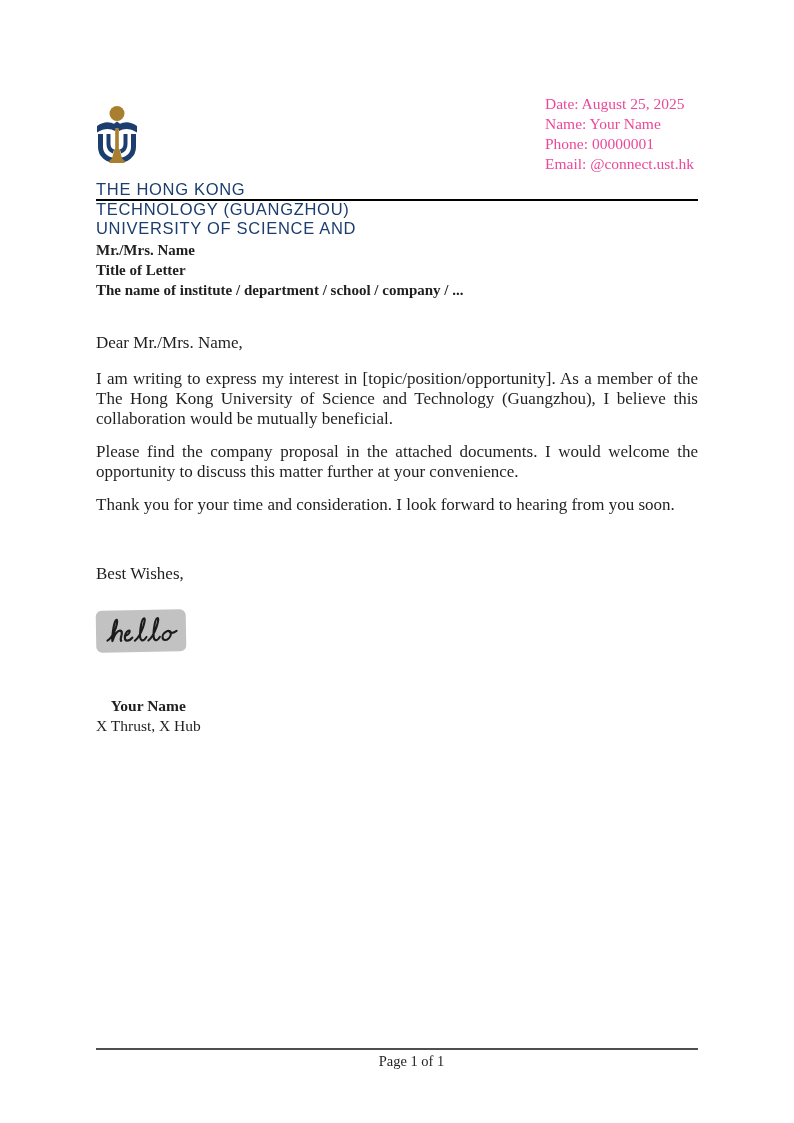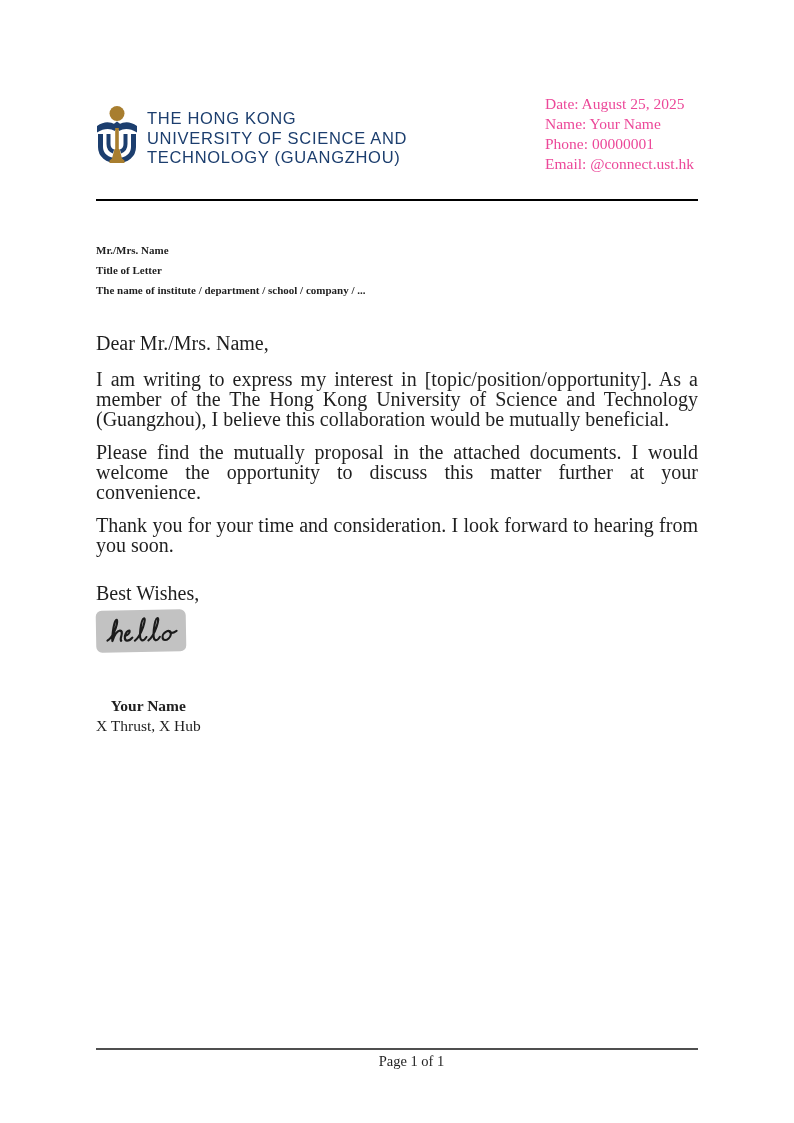--- a/index.html
+++ b/index.html
@@ -15,20 +15,21 @@
   }
 
   
   .header-logo {
     position: absolute;
     left: 96px;
     top: 104px;
     display: flex;
     gap: 9px;
     align-items: flex-start;
+    flex-direction: column;
   }
   .logo-mark { width: 42px; height: 62px; flex: 0 0 auto; }
   .logo-text {
     margin-top: 5px;
     font-family: "Liberation Sans", sans-serif;
     font-size: 16.5px;
     line-height: 19.5px;
     letter-spacing: 0.7px;
     color: #1c3e6e;
     white-space: nowrap;
@@ -48,38 +49,38 @@
     top: 199px;
     height: 2px;
     background: #000000;
   }
 
   
   .recipient {
     position: absolute;
     left: 96px;
     top: 240px;
-    font-size: 11px;
+    font-size: 15px;
     line-height: 20px;
     font-weight: bold;
   }
 
   
   .letter-body {
     position: absolute;
     left: 96px;
     top: 333px;
     width: 602px;
-    font-size: 20px;
+    font-size: 17px;
     line-height: 20px;
   }
   .letter-body .salutation { margin-bottom: 16px; }
   .letter-body p { text-align: justify; margin-top: 13px; }
   .letter-body p:first-of-type { margin-top: 0; font-family: Liberation Serif, serif; }
-  .letter-body .closing { margin-top: 28px; }
+  .letter-body .closing { margin-top: 49px; }
 
   
   .signature-stamp {
     position: absolute;
     left: 96px;
     top: 610px;
     width: 90px;
     height: 42px;
     background: #c2c2c2;
     border-radius: 6px;
@@ -137,22 +138,22 @@
       <path d="M12.5,30 L12.5,40 C12.5,44 14.5,46.5 17.5,47.5" fill="none" stroke="#1c3e6e" stroke-width="4"></path>
       <path d="M29.5,30 L29.5,40 C29.5,44 27.5,46.5 24.5,47.5" fill="none" stroke="#1c3e6e" stroke-width="4"></path>
 
       <circle cx="21" cy="9.5" r="7.5" fill="#a87e2f"></circle>
 
       <rect x="19.2" y="24" width="3.6" height="22" fill="#a87e2f"></rect>
       <path d="M13.5,59 L28.5,59 L28.5,56.5 L26,54.5 L23.5,45 L18.5,45 L16,54.5 L13.5,56.5 Z" fill="#a87e2f"></path>
     </svg>
     <div class="logo-text">
       <div>THE HONG KONG</div>
+      <div>TECHNOLOGY (GUANGZHOU)</div>
       <div>UNIVERSITY OF SCIENCE AND</div>
-      <div>TECHNOLOGY (GUANGZHOU)</div>
     </div>
   </div>
 
   <div class="header-contact">
     <div>Date: August 25, 2025</div>
     <div>Name: Your Name</div>
     <div>Phone: 00000001</div>
     <div>Email: @connect.ust.hk</div>
   </div>
 
@@ -160,21 +161,21 @@
 
   <div class="recipient">
     <div>Mr./Mrs. Name</div>
     <div>Title of Letter</div>
     <div>The name of institute / department / school / company / ...</div>
   </div>
 
   <div class="letter-body">
     <div class="salutation">Dear Mr./Mrs. Name,</div>
     <p>I am writing to express my interest in [topic/position/opportunity]. As a member of the The Hong Kong University of Science and Technology (Guangzhou), I believe this collaboration would be mutually beneficial.</p>
-    <p>Please find the mutually proposal in the attached documents. I would welcome the opportunity to discuss this matter further at your convenience.</p>
+    <p>Please find the company proposal in the attached documents. I would welcome the opportunity to discuss this matter further at your convenience.</p>
     <p>Thank you for your time and consideration. I look forward to hearing from you soon.</p>
     <div class="closing">Best Wishes,</div>
   </div>
 
   <div class="signature-stamp" aria-label="hello">
     <svg viewBox="0 0 80 34" aria-hidden="true">
       <g transform="skewX(-8) translate(4,0)" fill="none" stroke="#1c1c1c" stroke-width="2.2" stroke-linecap="round" stroke-linejoin="round">
         <path d="M6,26 C8,25 10,22 11.5,18 C13.5,12 14,6 12.5,5.5 C11,5 10.3,12 10.3,17 C10.3,22 10.6,25 11,26.5 C12,21 14.5,16.5 17,16.2 C19.3,16 19.8,18.5 19.3,21.5 C18.9,23.8 18.8,25.5 19.8,26.5"></path>
         <path d="M23.5,21.5 C26,20.5 27.5,18.5 27,17 C26.5,15.8 24.3,16.8 23.3,19.5 C22.2,22.5 23.2,26.3 25.6,26.4 C27.6,26.5 29.5,25 30.5,23.5"></path>
         <path d="M33.5,26.5 C36,24.5 38.5,19.5 40,13 C41.2,7.5 41,4 39.5,4.5 C38,5 37.6,11 37.6,15.5 C37.6,21.5 38.4,26 40.6,26.4 C42.1,26.7 43.6,25 44.5,23.2"></path>

